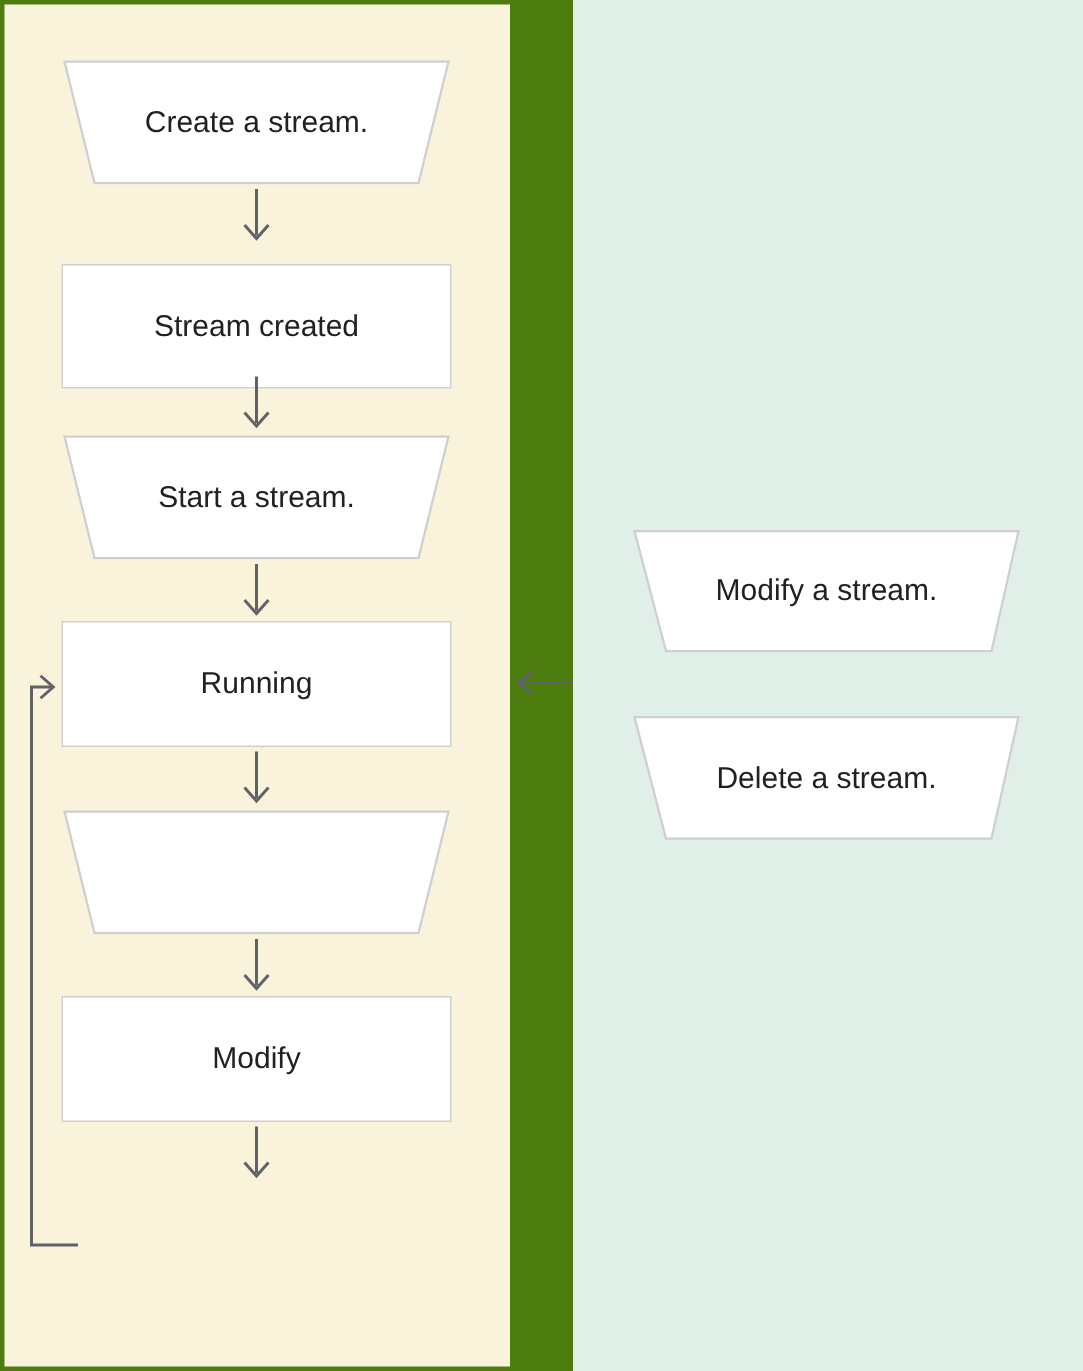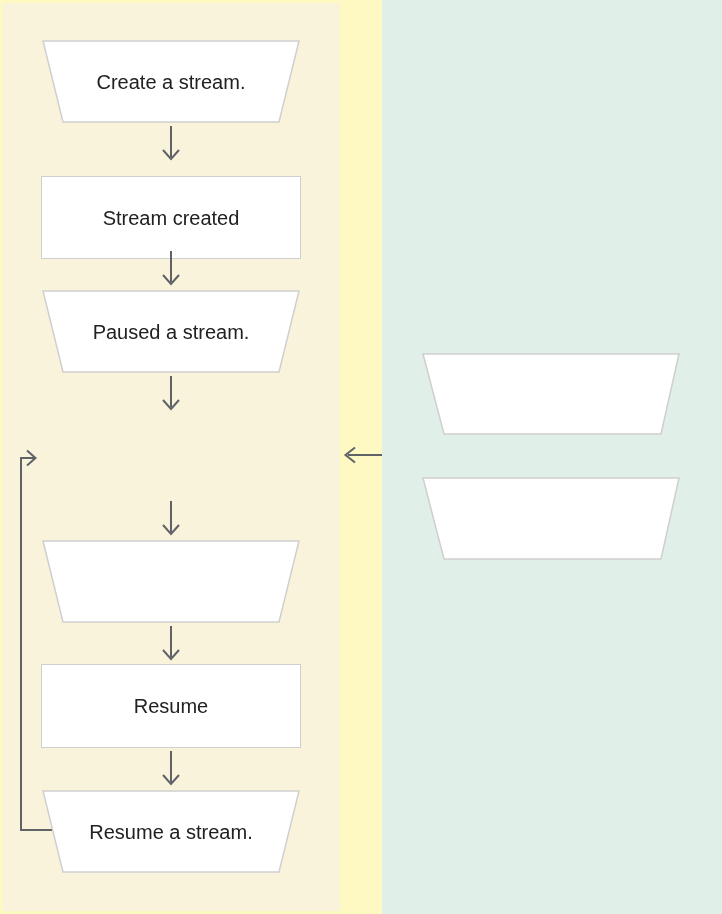--- a/index.html
+++ b/index.html
@@ -1,19 +1,19 @@
 <!DOCTYPE html>
 <html><head>
 <meta charset="utf-8">
 <style>
   html,body{margin:0;padding:0;background:#000;}
   .canvas{
     position:relative;
     width:722px;height:914px;
-    background:#fef9c3;
+    background:#4d7c0f;
     overflow:hidden;
     font-family:"Liberation Sans","DejaVu Sans",sans-serif;
   }
   .panel{position:absolute;}
   .panel.left{left:3px;top:3px;width:337px;height:908px;background:#faf3dc;}
   .panel.right{left:382px;top:0;width:340px;height:914px;background:#e0efe8;}
 
   .node{
     position:absolute;
     display:flex;align-items:center;justify-content:center;
@@ -65,76 +65,75 @@
 
   <svg class="arrow" style="left:159px;top:251px" width="24" height="36">
     <line x1="12" y1="0" x2="12" y2="31"></line>
     <polyline points="4,24 12,33 20,24"></polyline>
   </svg>
 
   <div class="node trap" style="left:42px;top:290px;width:258px;height:83px">
     <svg class="shape" width="258" height="83">
       <polygon points="1,1 257,1 237,82 21,82"></polygon>
     </svg>
-    <span class="label">Paused a stream.</span>
+    <span class="label">Start a stream.</span>
   </div>
 
   <svg class="arrow" style="left:159px;top:376px" width="24" height="36">
     <line x1="12" y1="0" x2="12" y2="31"></line>
     <polyline points="4,24 12,33 20,24"></polyline>
   </svg>
 
+  <div class="node rect" style="left:41px;top:414px;width:260px;height:84px">
+    <span class="label">Running</span>
+  </div>
 
   <svg class="arrow" style="left:159px;top:501px" width="24" height="36">
     <line x1="12" y1="0" x2="12" y2="31"></line>
     <polyline points="4,24 12,33 20,24"></polyline>
   </svg>
 
   <div class="node trap" style="left:42px;top:540px;width:258px;height:83px">
     <svg class="shape" width="258" height="83">
       <polygon points="1,1 257,1 237,82 21,82"></polygon>
     </svg>
   </div>
 
   <svg class="arrow" style="left:159px;top:626px" width="24" height="36">
     <line x1="12" y1="0" x2="12" y2="31"></line>
     <polyline points="4,24 12,33 20,24"></polyline>
   </svg>
 
   <div class="node rect" style="left:41px;top:664px;width:260px;height:84px">
-    <span class="label">Resume</span>
+    <span class="label">Modify</span>
   </div>
 
   <svg class="arrow" style="left:159px;top:751px" width="24" height="36">
     <line x1="12" y1="0" x2="12" y2="31"></line>
     <polyline points="4,24 12,33 20,24"></polyline>
   </svg>
 
-  <div class="node trap" style="left:42px;top:790px;width:258px;height:83px">
-    <svg class="shape" width="258" height="83">
-      <polygon points="1,1 257,1 237,82 21,82"></polygon>
-    </svg>
-    <span class="label">Resume a stream.</span>
-  </div>
 
   <svg class="arrow" style="left:14px;top:450px" width="46" height="386" viewBox="14 450 46 386">
     <polyline points="52,830 21,830 21,458 34,458"></polyline>
     <polyline points="27,450.5 35.5,458 27,465.5"></polyline>
   </svg>
 
   <svg class="arrow" style="left:340px;top:444px" width="44" height="22" viewBox="340 444 44 22">
     <polyline points="382,455 348,455"></polyline>
     <polyline points="355,447.5 345.5,455 355,462.5"></polyline>
   </svg>
 
   <div class="node trap" style="left:422px;top:353px;width:258px;height:82px">
     <svg class="shape" width="258" height="82">
       <polygon points="1,1 257,1 239,81 22,81"></polygon>
     </svg>
+    <span class="label">Modify a stream.</span>
   </div>
 
   <div class="node trap" style="left:422px;top:477px;width:258px;height:83px">
     <svg class="shape" width="258" height="83">
       <polygon points="1,1 257,1 239,82 22,82"></polygon>
     </svg>
+    <span class="label">Delete a stream.</span>
   </div>
 
 </div>
 
 </body></html>

